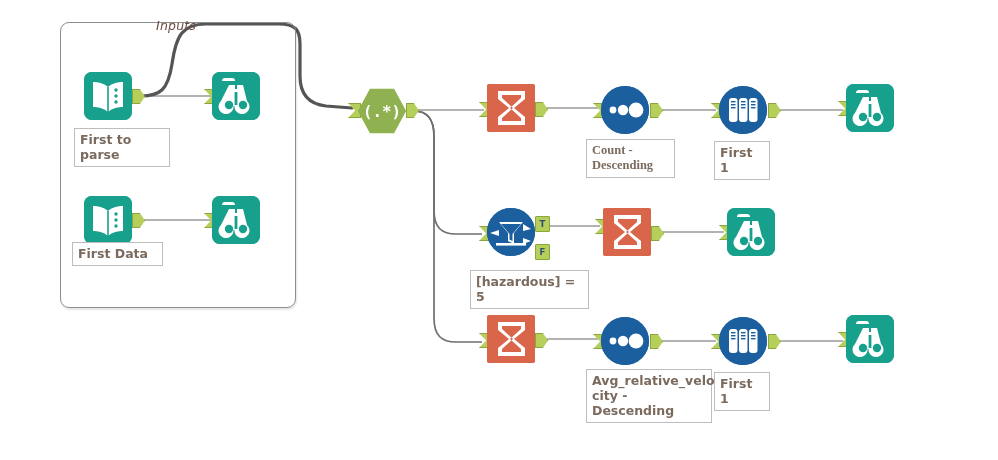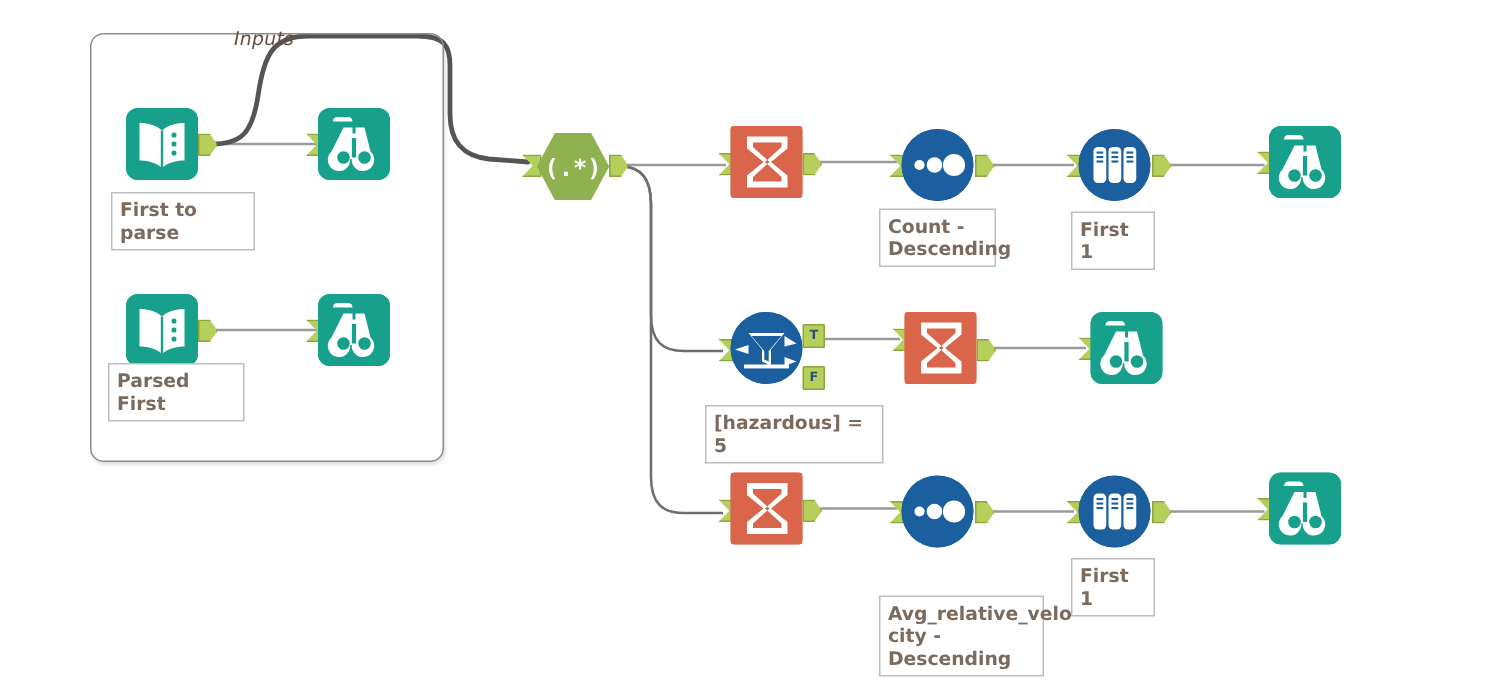--- a/index.html
+++ b/index.html
@@ -163,21 +163,21 @@
       <rect x="0" y="0" width="48" height="48" rx="8" fill="#17a08c"></rect>
       <path d="M24 15 C20 11 13 10 9 10 L9 35 C13 35 20 36 24 40 C28 36 35 35 39 35 L39 10 C35 10 28 11 24 15 Z" fill="#ffffff"></path>
       <path d="M24 15 L24 40" stroke="#17a08c" stroke-width="1.6"></path>
       <circle cx="32" cy="18" r="1.7" fill="#17a08c"></circle>
       <circle cx="32" cy="24" r="1.7" fill="#17a08c"></circle>
       <circle cx="32" cy="30" r="1.7" fill="#17a08c"></circle>
       <path d="M13 6 h7 a3 3 0 0 1 3 3 h-13 v-0 a3 3 0 0 1 3 -3 z" fill="#17a08c"></path>
     </svg>
   </div>
   <div class="port out" style="left:132px; top:213px;"></div>
-  <div class="node-label" style="left:72px; top:242px; width:91px;">Parsed First</div>
+  <div class="node-label" style="left:72px; top:242px; width:91px;">First Data</div>
 
   <div class="port in" style="left:204px; top:213px;"></div>
   <div class="tool sq teal" style="left:212px; top:196px;">
     <svg viewBox="0 0 48 48">
       <rect x="0" y="0" width="48" height="48" rx="8" fill="#17a08c"></rect>
       <path d="M13 6 h7 a3 3 0 0 1 3 3 h-13 a3 3 0 0 1 3 -3 z" fill="#ffffff"></path>
       <path d="M17 13 h6 v4 h2 v-4 h6 l4 16 a7.5 7.5 0 1 1 -12.5 5 h-1 a7.5 7.5 0 1 1 -12.5 -5 z" fill="#ffffff"></path>
       <circle cx="17" cy="33" r="4.2" fill="#17a08c"></circle>
       <circle cx="31" cy="33" r="4.2" fill="#17a08c"></circle>
       <rect x="22.6" y="20" width="2.8" height="13" fill="#17a08c"></rect>
@@ -206,21 +206,21 @@
   <div class="port in" style="left:593px; top:103px;"></div>
   <div class="tool circle" style="left:601px; top:86px;">
     <svg viewBox="0 0 48 48">
       <circle cx="24" cy="24" r="24" fill="#1b5f9e"></circle>
       <circle cx="12" cy="24" r="3.4" fill="#ffffff"></circle>
       <circle cx="22" cy="24" r="5.2" fill="#ffffff"></circle>
       <circle cx="35" cy="24" r="7.4" fill="#ffffff"></circle>
     </svg>
   </div>
   <div class="port out" style="left:650px; top:103px;"></div>
-  <div class="node-label" style="left:586px; top:139px; width:78px;">Count -
+  <div class="node-label" style="left:586px; top:139px; width:89px;font-family:Liberation Serif, serif;">Count -
 Descending</div>
 
   <div class="port in" style="left:711px; top:103px;"></div>
   <div class="tool circle" style="left:719px; top:86px;">
     <svg viewBox="0 0 48 48">
       <circle cx="24" cy="24" r="24" fill="#1b5f9e"></circle>
       <rect x="10" y="12" width="8.5" height="24" rx="3" fill="#ffffff"></rect>
       <rect x="20" y="12" width="8.5" height="24" rx="3" fill="#ffffff"></rect>
       <rect x="30" y="12" width="8.5" height="24" rx="3" fill="#ffffff"></rect>
       <rect x="12" y="15" width="4.5" height="1.4" fill="#1b5f9e"></rect>
@@ -300,21 +300,21 @@
   <div class="port in" style="left:593px; top:334px;"></div>
   <div class="tool circle" style="left:601px; top:317px;">
     <svg viewBox="0 0 48 48">
       <circle cx="24" cy="24" r="24" fill="#1b5f9e"></circle>
       <circle cx="12" cy="24" r="3.4" fill="#ffffff"></circle>
       <circle cx="22" cy="24" r="5.2" fill="#ffffff"></circle>
       <circle cx="35" cy="24" r="7.4" fill="#ffffff"></circle>
     </svg>
   </div>
   <div class="port out" style="left:650px; top:334px;"></div>
-  <div class="node-label" style="left:586px; top:369px; width:110px;margin-top:28px;">Avg_relative_velo
+  <div class="node-label" style="left:586px; top:369px; width:126px;">Avg_relative_velo
 city - Descending</div>
 
   <div class="port in" style="left:711px; top:334px;"></div>
   <div class="tool circle" style="left:719px; top:317px;">
     <svg viewBox="0 0 48 48">
       <circle cx="24" cy="24" r="24" fill="#1b5f9e"></circle>
       <rect x="10" y="12" width="8.5" height="24" rx="3" fill="#ffffff"></rect>
       <rect x="20" y="12" width="8.5" height="24" rx="3" fill="#ffffff"></rect>
       <rect x="30" y="12" width="8.5" height="24" rx="3" fill="#ffffff"></rect>
       <rect x="12" y="15" width="4.5" height="1.4" fill="#1b5f9e"></rect>

